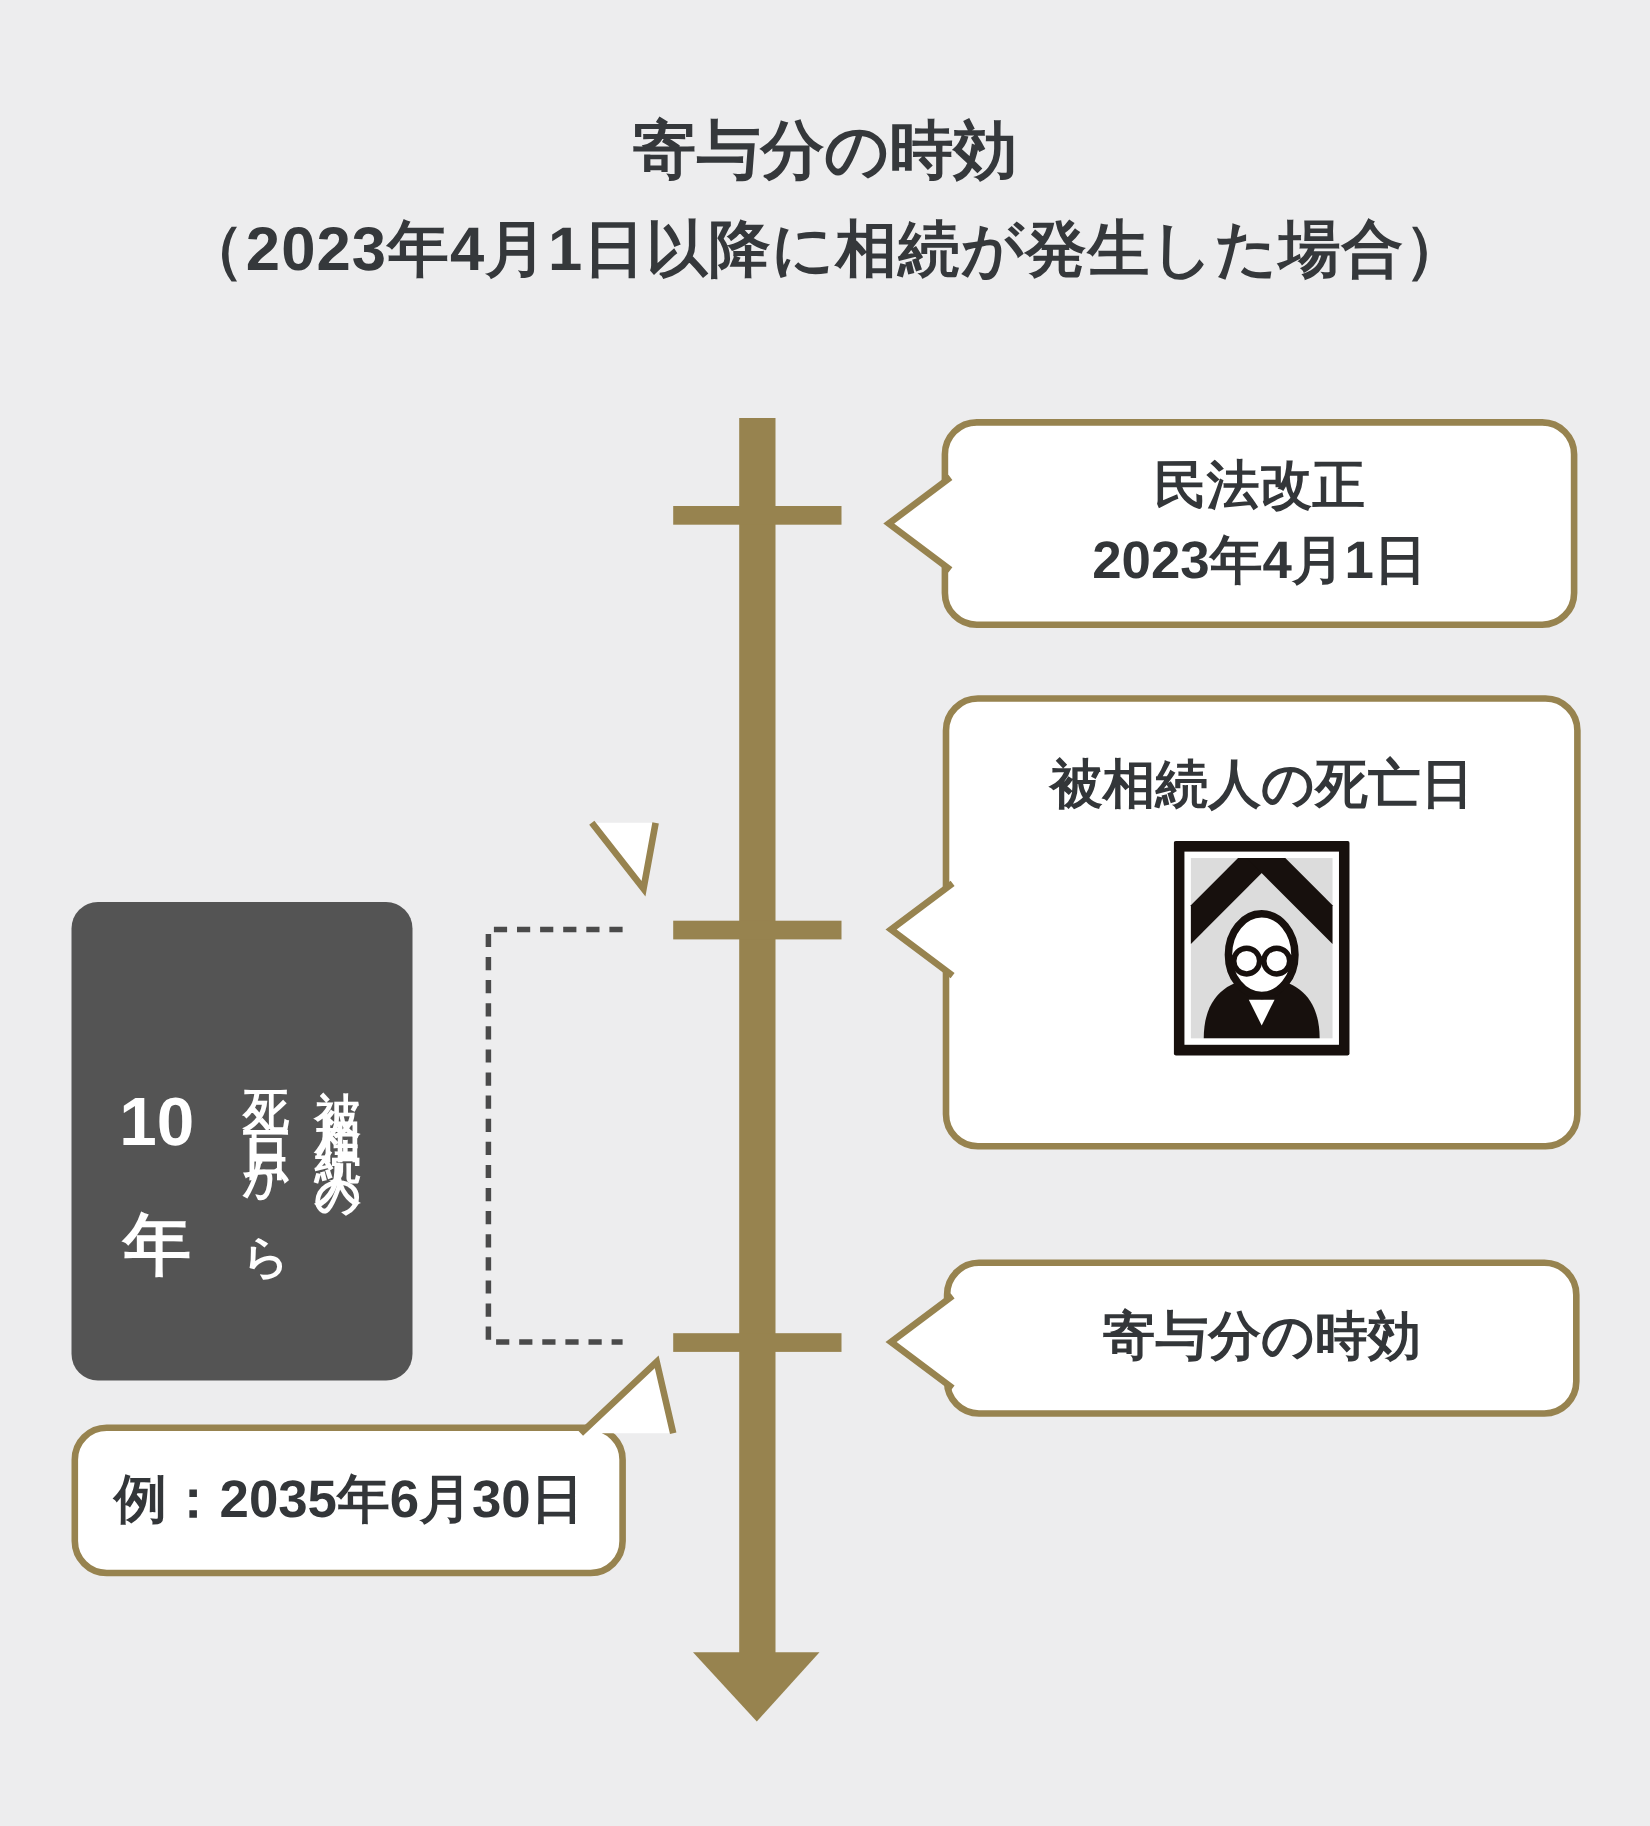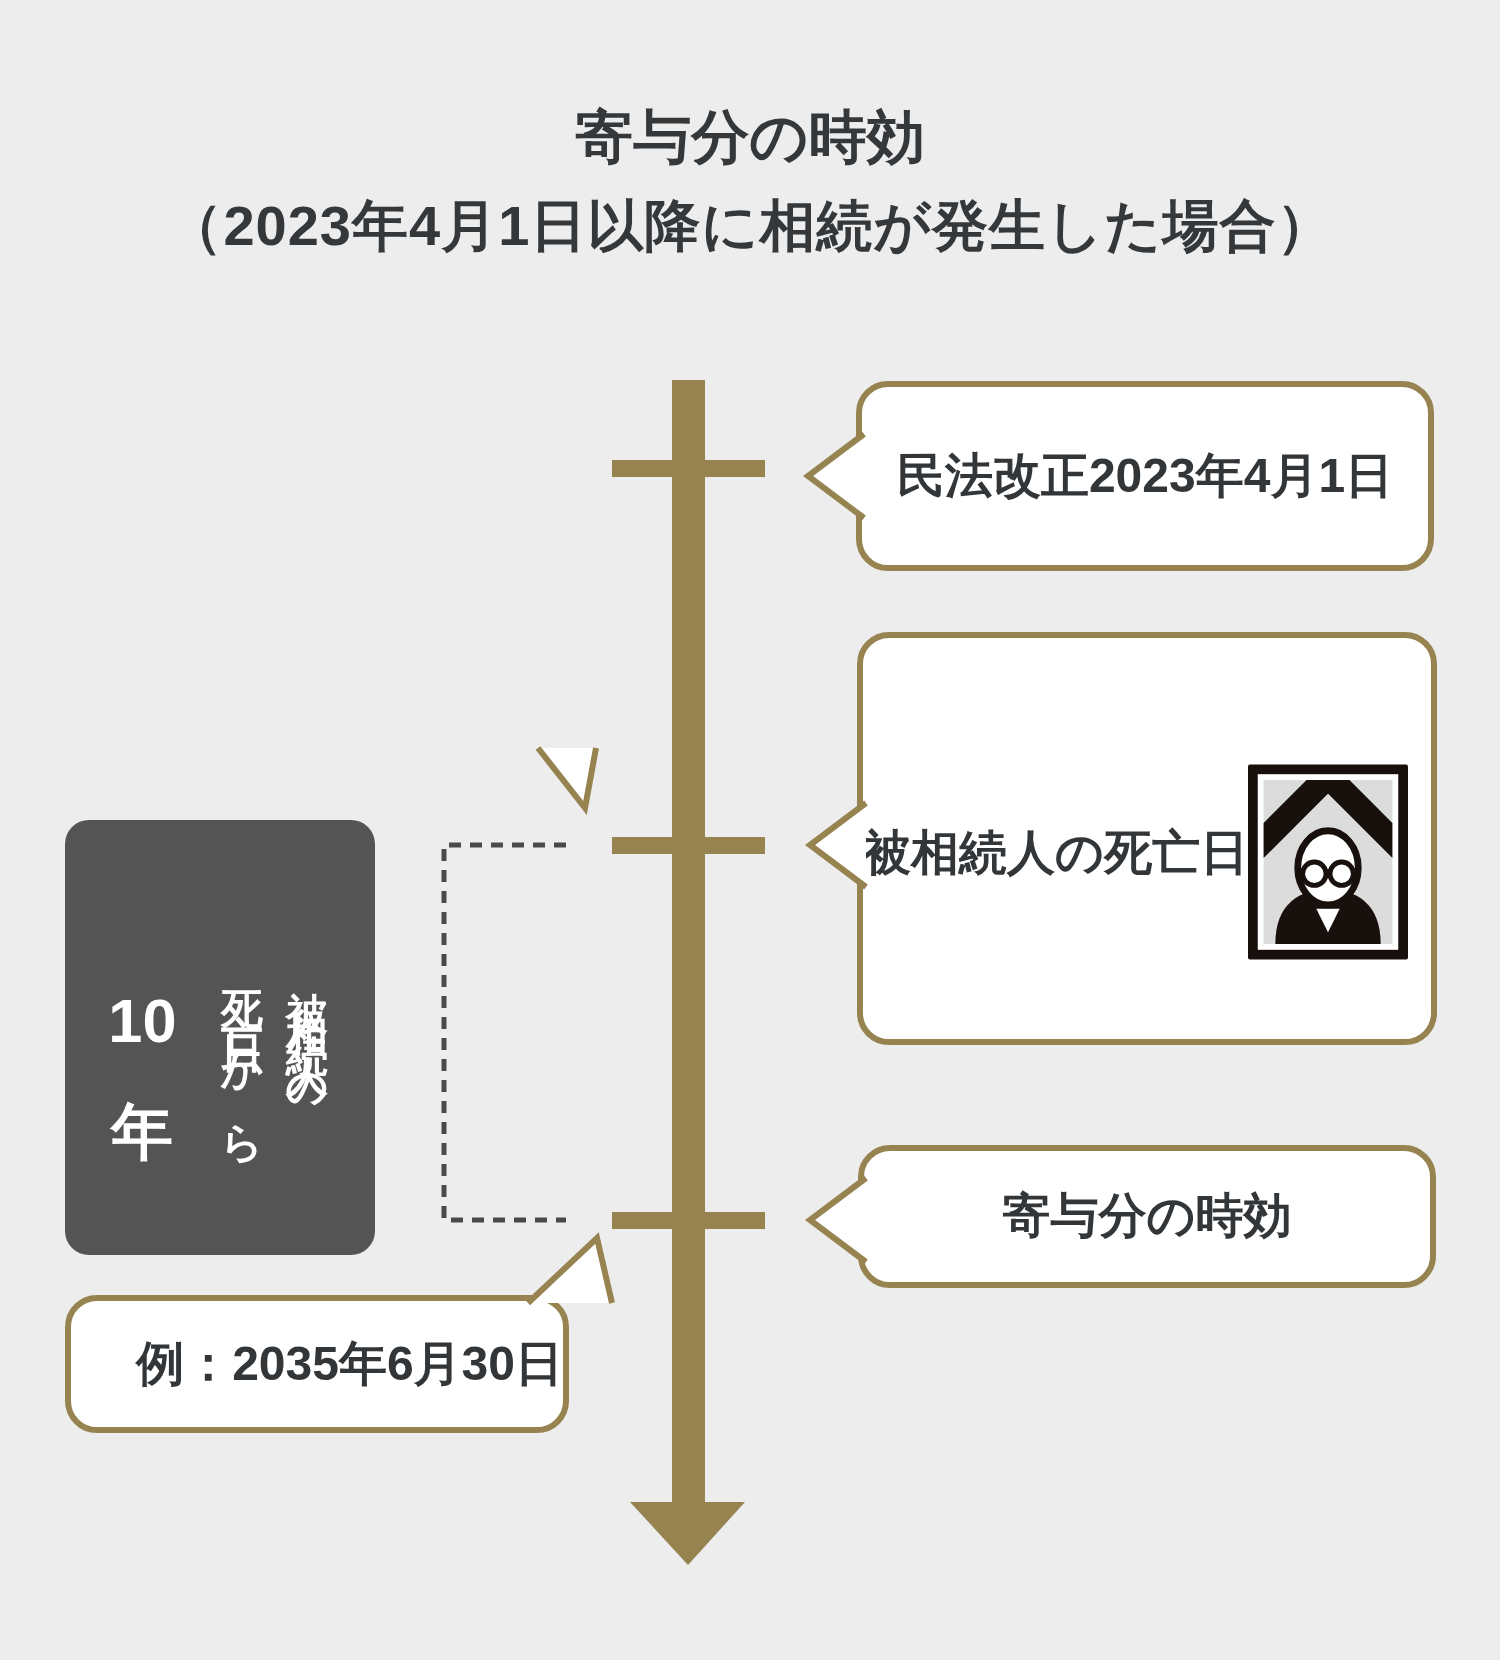--- a/index.html
+++ b/index.html
@@ -16,29 +16,29 @@
   
   .title{
     position:absolute;left:0;top:108px;width:1500px;text-align:center;
     font-weight:bold;color:var(--title-text);
   }
   .title .t1{display:block;font-size:58px;line-height:1.0;}
   .title .t2{display:block;font-size:56px;line-height:1.0;margin-top:32px;letter-spacing:1px;}
   
   .bubble{
     position:absolute;background:#fff;border:6px solid var(--gold);
-    border-radius:32px;display:flex;align-items:center;
+    border-radius:32px;display:flex;flex-direction:column;align-items:center;
     justify-content:center;font-weight:bold;color:var(--text);text-align:center;
   }
   .bubble .line{display:block;font-size:48px;line-height:1.42;}
   .b-law{left:856px;top:381px;width:578px;height:190px;}
-  .b-death{left:857px;top:632px;width:580px;height:413px;justify-content:flex-start;padding-top:30px;}
+  .b-death{left:857px;top:632px;width:580px;height:413px;justify-content:flex-start;padding-top:42px;}
   .b-limit{left:858px;top:1145px;width:578px;height:143px;}
   .b-ex-start{left:67px;top:622px;width:563px;height:130px;}
-  .b-ex-end{left:65px;top:1295px;width:504px;height:138px;justify-content:flex-end;}
+  .b-ex-end{left:65px;top:1295px;width:504px;height:138px;}
   .portrait{margin-top:16px;}
   
   .duration-box{
     position:absolute;left:65px;top:820px;width:310px;height:435px;
     background:var(--box-bg);color:var(--box-text);border-radius:24px;
     display:flex;flex-direction:row-reverse;align-items:center;justify-content:center;
     gap:26px;font-weight:bold;
   }
   .v-phrase{
     writing-mode:vertical-rl;text-orientation:upright;font-size:42px;

